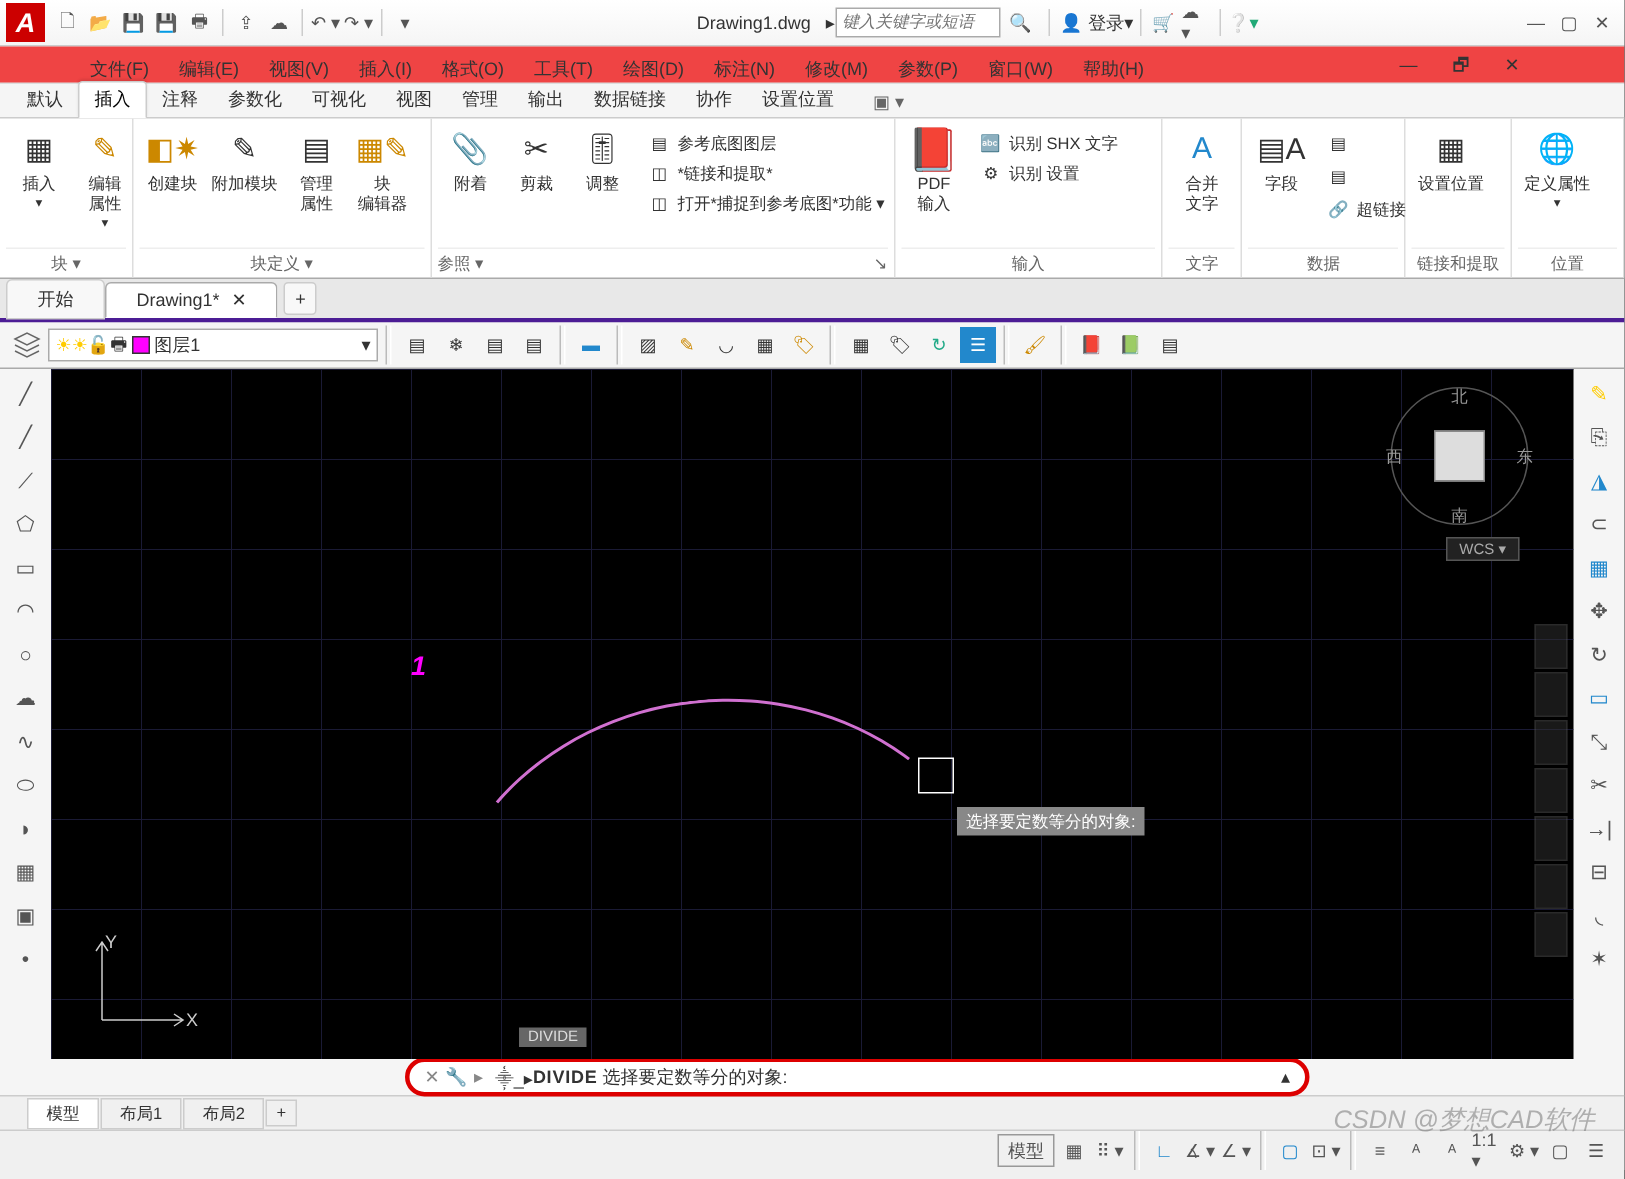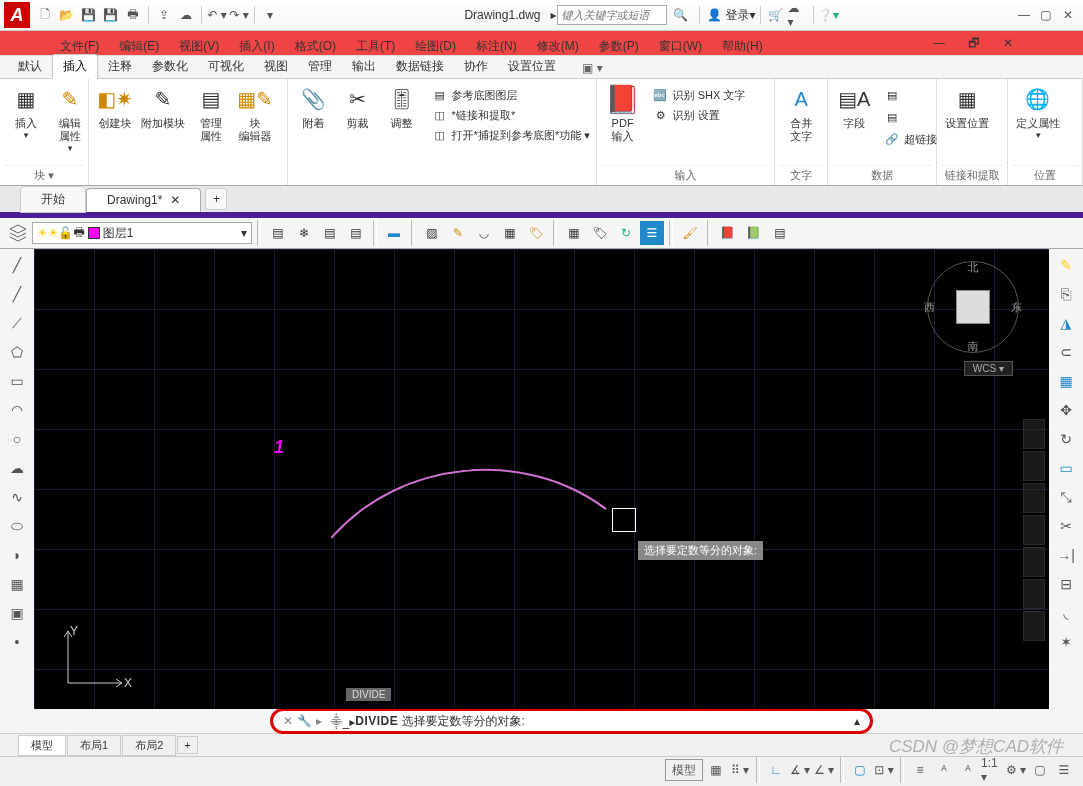--- a/index.html
+++ b/index.html
@@ -21,21 +21,21 @@
 .ribbon{height:106px;background:#fff;border-top:1px solid #ccc;border-bottom:1px solid #aaa;display:flex}
 .panel{border-right:1px solid #ddd;display:flex;flex-direction:column;padding:2px 4px 0}
 .panel-body{flex:1;display:flex;align-items:flex-start}
 .panel-title{font-size:11px;color:#666;text-align:center;padding:2px 0;border-top:1px solid #eee;display:flex;align-items:center;justify-content:center;gap:3px}
 .btn-lg{display:flex;flex-direction:column;align-items:center;padding:2px 4px;cursor:pointer;min-width:36px}
 .btn-lg .ic{width:32px;height:32px;display:flex;align-items:center;justify-content:center;font-size:20px}
 .btn-lg .lbl{font-size:11px;line-height:13px;text-align:center;margin-top:2px}
 .btn-sm{display:flex;align-items:center;padding:2px 4px;cursor:pointer;font-size:11px;white-space:nowrap}
 .btn-sm .ic{width:16px;height:16px;margin-right:4px;display:inline-flex;align-items:center;justify-content:center}
 .col{display:flex;flex-direction:column}
-.doc-tabs{height:26px;background:#e8e8e8;display:flex;align-items:center;padding-left:20px;border-bottom:6px solid #4c1d95}
+.doc-tabs{height:26px;background:#e8e8e8;display:flex;align-items:center;padding-left:4px;border-bottom:3px solid #4c1d95}
 .doc-tab{padding:4px 20px;font-size:12px;position:relative;display:flex;align-items:center;gap:8px;cursor:pointer}
 .doc-tab.active{background:#fff;border:1px solid #aaa;border-bottom-color:#fff;border-radius:4px 4px 0 0;margin-bottom:-1px}
 .doc-tab.start{background:#f8f8f8;border:1px solid #ccc;border-radius:4px 4px 0 0;margin-bottom:-1px}
 .plus-tab{width:20px;height:20px;border:1px solid #ccc;border-radius:3px;display:flex;align-items:center;justify-content:center;margin-left:4px;background:#f8f8f8;cursor:pointer}
 .toolbar2{height:30px;background:#f5f5f5;display:flex;align-items:center;padding:0 6px;border-bottom:1px solid #aaa;gap:2px}
 .tb-btn{width:24px;height:24px;display:flex;align-items:center;justify-content:center;cursor:pointer}
 .tb-sep{width:2px;height:26px;border-left:1px solid #bbb;border-right:1px solid #fff;margin:0 3px}
 .layer-combo{display:flex;align-items:center;border:1px solid #aaa;background:#fff;height:20px;padding:0 4px;width:210px}
 .layer-combo .sw{width:10px;height:10px;background:#f0f;border:1px solid #333;margin:0 3px}
 .workspace{display:flex;height:460px;position:relative}
@@ -175,20 +175,21 @@
           <div class="ic">▤</div>
           <div class="lbl" style="white-space:pre-line">管理
 属性</div>
         </div>
       <div class="btn-lg">
           <div class="ic" style="color:#c80">▦✎</div>
           <div class="lbl" style="white-space:pre-line">块
 编辑器</div>
         </div>
     </div>
+    <div class="panel-title">块定义 ▾</div>
   </div>
   <div class="panel" style="width:300px">
     <div class="panel-body">
       <div class="btn-lg">
           <div class="ic">📎</div>
           <div class="lbl">附着</div>
         </div>
       <div class="btn-lg">
           <div class="ic">✂</div>
           <div class="lbl">剪裁</div>
@@ -205,20 +206,24 @@
         <div class="btn-sm">
             <span class="ic">◫</span>
             <span>*链接和提取*</span>
           </div>
         <div class="btn-sm">
             <span class="ic">◫</span>
             <span>打开*捕捉到参考底图*功能 ▾</span>
           </div>
       </div>
     </div>
+    <div class="panel-title">
+        <span>参照 ▾</span> 
+        <span style="margin-left:auto">↘</span>
+      </div>
   </div>
   <div class="panel" style="width:170px">
     <div class="panel-body">
       <div class="btn-lg">
           <div class="ic" style="color:#c00;font-size:28px">📕</div>
           <div class="lbl" style="white-space:pre-line">PDF
 输入</div>
         </div>
       <div class="col" style="padding:4px">
         <div class="btn-sm">

